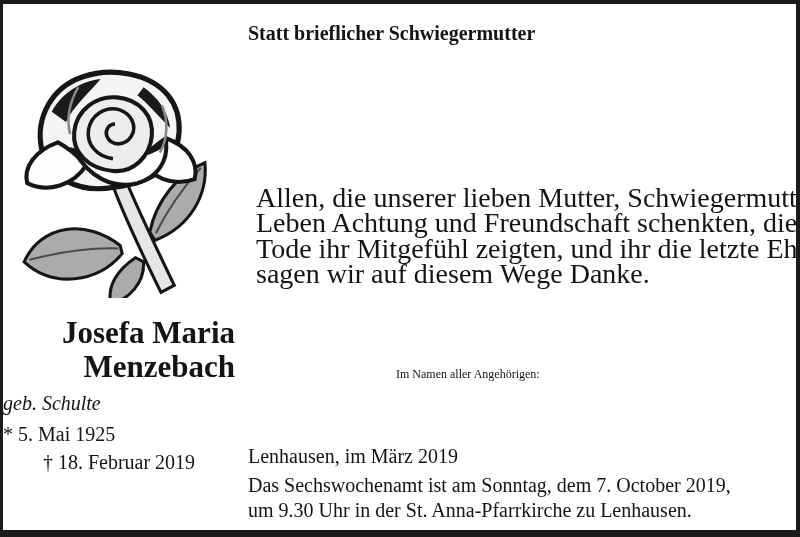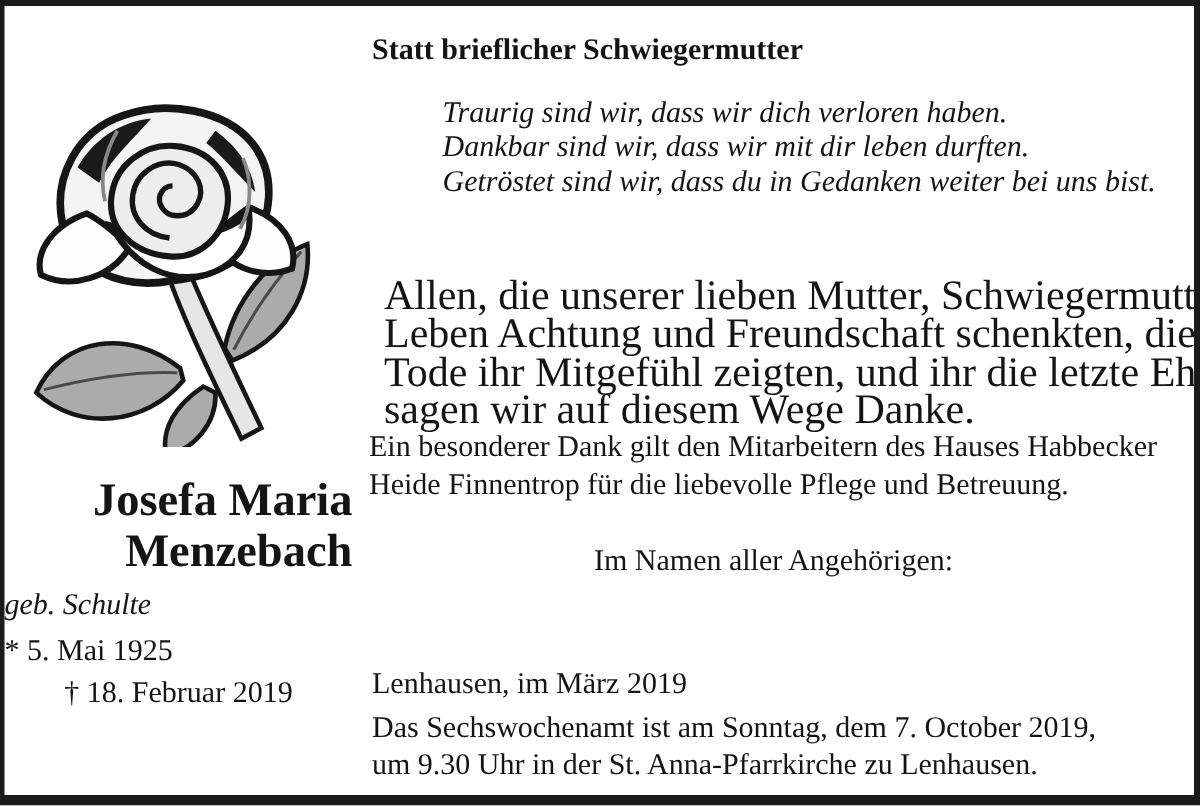--- a/index.html
+++ b/index.html
@@ -33,21 +33,21 @@
     line-height: 34px;
     font-weight: bold;
   }
   .maiden { left: 0; top: 388px; width: 232px; text-align: left; font-size: 20px; font-style: italic; }
   .birth  { left: 0; top: 419px; width: 232px; text-align: left; font-size: 20px; }
   .death  { left: 0; top: 447px; width: 232px; text-align: center; font-size: 20px; }
   .notice-header { left: 245px; top: 16px; font-size: 20px; font-weight: bold; line-height: 26px; }
   .verse { left: 292px; top: 60px; font-size: 20px; font-style: italic; line-height: 22.8px; }
   .para1 { left: 253px; top: 181px; font-size: 28px; line-height: 25.4px; }
   .para2 { left: 243px; top: 282px; font-size: 20px; line-height: 25.4px; }
-  .in-names { left: 393px; top: 358px; font-size: 20px; line-height: 25px; text-align: center; }
+  .in-names { left: 393px; top: 358px; font-size: 12px; line-height: 25px; text-align: center; }
   .mourner { left: 390px; top: 384px; font-size: 21px; font-weight: bold; line-height: 26px; }
   .place-date { left: 245px; top: 440px; font-size: 20px; line-height: 25.4px; }
   .service { left: 245px; top: 469px; font-size: 20px; line-height: 25.4px; }
 </style>
 </head>
 <body>
 
 <div class="page">
 
   <svg class="rose" viewBox="0 0 190 240" aria-hidden="true">
@@ -81,27 +81,22 @@
     <path d="M142,52 C148,66 148,84 140,98" fill="none" stroke="#888888" stroke-width="2.5"></path>
   </svg>
 
   <div class="abs deceased-name">Josefa Maria
 Menzebach</div>
   <div class="abs maiden">geb. Schulte</div>
   <div class="abs birth">* 5. Mai 1925</div>
   <div class="abs death">† 18. Februar 2019</div>
 
   <div class="abs notice-header">Statt brieflicher Schwiegermutter</div>
-  <div class="abs verse">Traurig sind wir, dass wir dich verloren haben.
-Dankbar sind wir, dass wir mit dir leben durften.
-Getröstet sind wir, dass du in Gedanken weiter bei uns bist.</div>
   <div class="abs para1">Allen, die unserer lieben Mutter, Schwiegermutter und Oma im
 Leben Achtung und Freundschaft schenkten, die uns zu ihrem
 Tode ihr Mitgefühl zeigten, und ihr die letzte Ehre erwiesen,
 sagen wir auf diesem Wege Danke.</div>
-  <div class="abs para2">Ein besonderer Dank gilt den Mitarbeitern des Hauses Habbecker
-Heide Finnentrop für die liebevolle Pflege und Betreuung.</div>
   <div class="abs in-names">Im Namen aller Angehörigen:</div>
   <div class="abs place-date">Lenhausen, im März 2019</div>
   <div class="abs service">Das Sechswochenamt ist am Sonntag, dem 7. October 2019,
 um 9.30 Uhr in der St. Anna-Pfarrkirche zu Lenhausen.</div>
 
 </div>
 
 </body></html>

